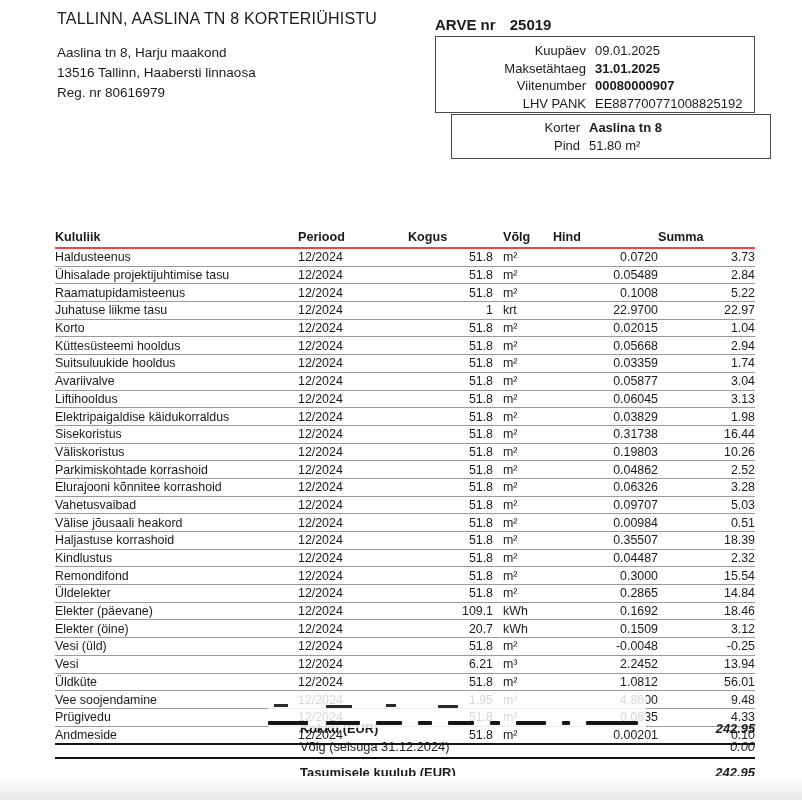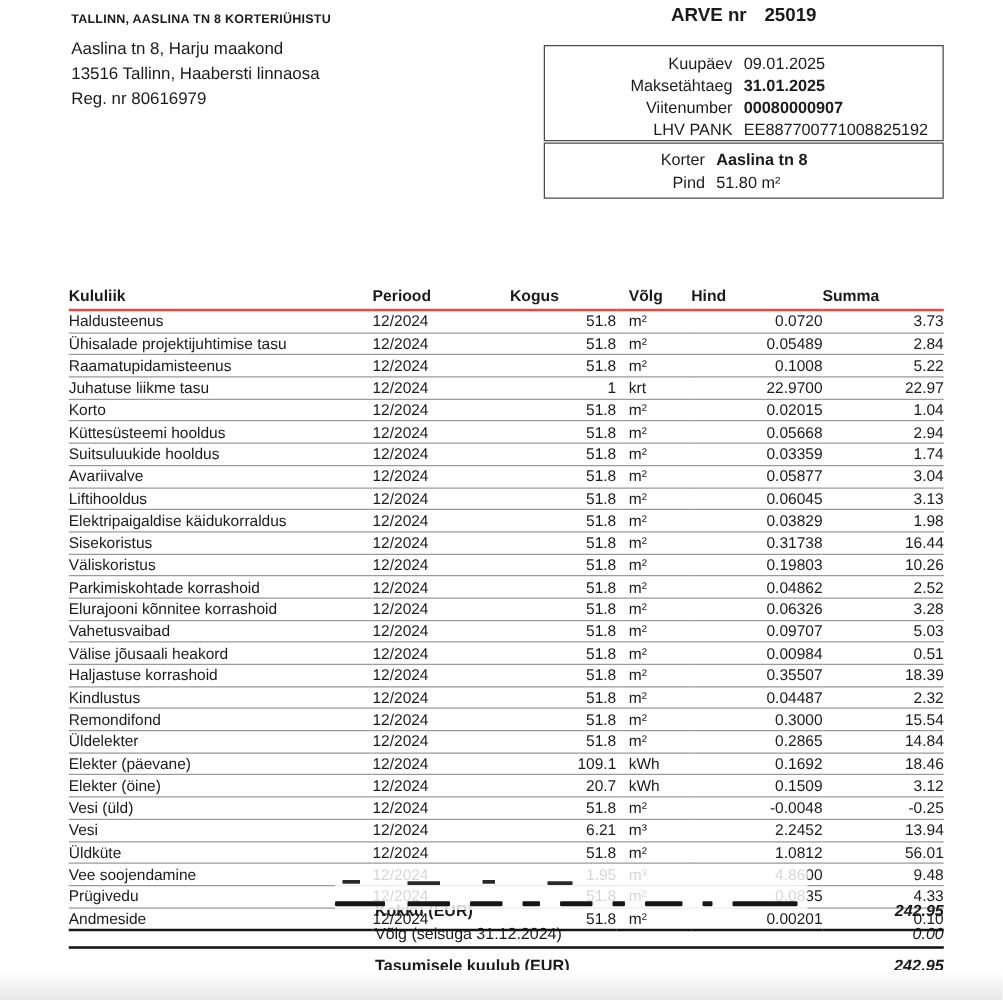--- a/index.html
+++ b/index.html
@@ -8,41 +8,41 @@
     background:#ffffff;
     font-family:"Liberation Sans", sans-serif;
     color:#1b1b1b;
     position:relative;
     overflow:hidden;
   }
   .page{position:absolute;inset:0;}
 
   
   .issuer{position:absolute;left:57px;top:10px;}
-  .issuer-name{font-size:10px;font-weight:bold;letter-spacing:.2px;margin-bottom:8px;}
+  .issuer-name{font-size:16px;font-weight:normal;letter-spacing:.2px;margin-bottom:15px;}
   .issuer-line{font-size:13.5px;line-height:20px;}
 
   
   .invoice-title{
-    position:absolute;left:435px;top:4px;width:320px;
-    text-align:center;font-size:15px;font-weight:bold;
+    position:absolute;left:435px;top:16px;width:320px;
+    font-size:15px;font-weight:bold;
   }
   .invoice-title .num{margin-left:10px;}
 
   .meta-box{
     position:absolute;left:435px;top:36px;width:320px;box-sizing:border-box;
     border:1px solid #4a4a4a;padding:5px 8px 0 0;
   }
   .meta-row{display:flex;line-height:17.5px;font-size:13px;}
   .meta-label{width:150px;text-align:right;flex:none;}
   .meta-value{margin-left:9px;}
   .bold{font-weight:bold;}
 
   .prop-box{
-    position:absolute;left:435px;top:114px;width:320px;box-sizing:border-box;
+    position:absolute;left:451px;top:114px;width:320px;box-sizing:border-box;
     border:1px solid #4a4a4a;padding:4px 8px 4px 0;
   }
   .prop-row{display:flex;line-height:17.5px;font-size:13px;}
   .prop-label{width:128px;text-align:right;flex:none;}
   .prop-value{margin-left:9px;}
 
   
   .charges{
     position:absolute;left:55px;top:230px;width:700px;
     border-collapse:collapse;table-layout:fixed;

